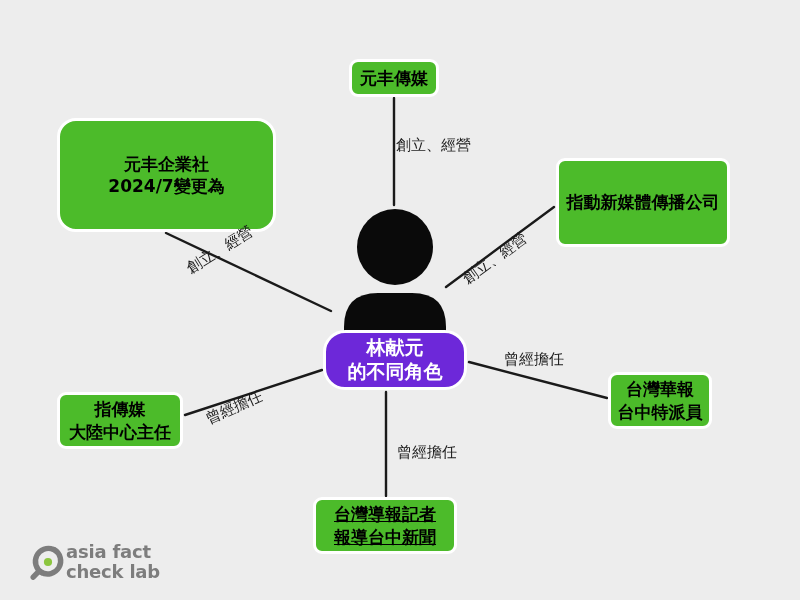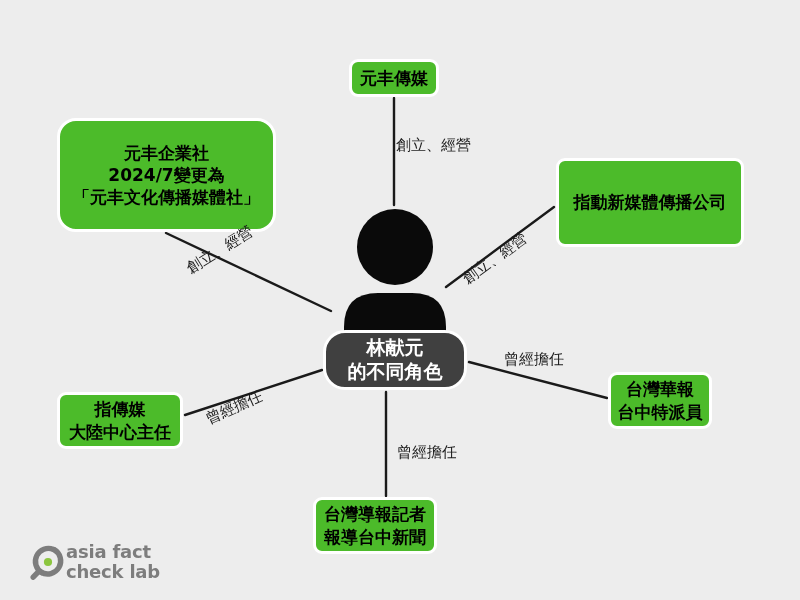--- a/index.html
+++ b/index.html
@@ -44,41 +44,41 @@
     justify-content: center;
     padding: 5px 24px;
     z-index: 3;
   }
   .node .ln { display: block; white-space: nowrap; }
 
   .node-center {
     position: absolute;
     box-sizing: border-box;
     border-radius: 22px;
-    background: #404040;
+    background: #6d28d9;
     border: 3px solid #ffffff;
     color: #ffffff;
     text-align: center;
     line-height: 1.26;
     font-weight: 700;
     display: flex;
     flex-direction: column;
     align-items: center;
     justify-content: center;
     z-index: 4;
   }
   .node-center .ln { display: block; white-space: nowrap; }
 
   
   #node-yuanfeng-media   { left: 349px; top: 59px;  width: 90px;  height: 38px; font-size: 17px; }
   #node-yuanfeng-corp    { left: 57px;  top: 118px; width: 219px; height: 114px; font-size: 17px; border-radius: 19px; }
-  #node-zhidong-company  { left: 556px; top: 158px; width: 188px; height: 89px;  font-size: 17px; }
+  #node-zhidong-company  { left: 556px; top: 158px; width: 174px; height: 89px;  font-size: 17px; }
   #node-zhi-media        { left: 57px;  top: 392px; width: 126px; height: 57px;  font-size: 17px; }
   #node-taiwan-huabao    { left: 608px; top: 372px; width: 104px; height: 57px;  font-size: 17px; }
-  #node-taiwan-daobao    { left: 313px; top: 497px; width: 124px; height: 57px;  font-size: 17px; }
+  #node-taiwan-daobao    { left: 313px; top: 497px; width: 144px; height: 57px;  font-size: 17px; text-decoration: underline; }
   #node-center-person    { left: 323px; top: 330px; width: 144px; height: 60px;  font-size: 19px; }
 
   
   .edge-label {
     position: absolute;
     font-size: 15px;
     color: #1a1a1a;
     white-space: nowrap;
     font-weight: 400;
     z-index: 5;
@@ -146,21 +146,20 @@
     <path d="M14 150 L14 122 Q14 88 48 88 L82 88 Q116 88 116 122 L116 150 Z" fill="#0a0a0a"></path>
   </svg>
 
   <div class="node" id="node-yuanfeng-media">
     <span class="ln">元丰傳媒</span>
   </div>
 
   <div class="node" id="node-yuanfeng-corp">
     <span class="ln">元丰企業社</span>
     <span class="ln">2024/7變更為</span>
-    <span class="ln">「元丰文化傳播媒體社」</span>
   </div>
 
   <div class="node" id="node-zhidong-company">
     <span class="ln">指動新媒體傳播公司</span>
   </div>
 
   <div class="node" id="node-zhi-media">
     <span class="ln">指傳媒</span>
     <span class="ln">大陸中心主任</span>
   </div>

